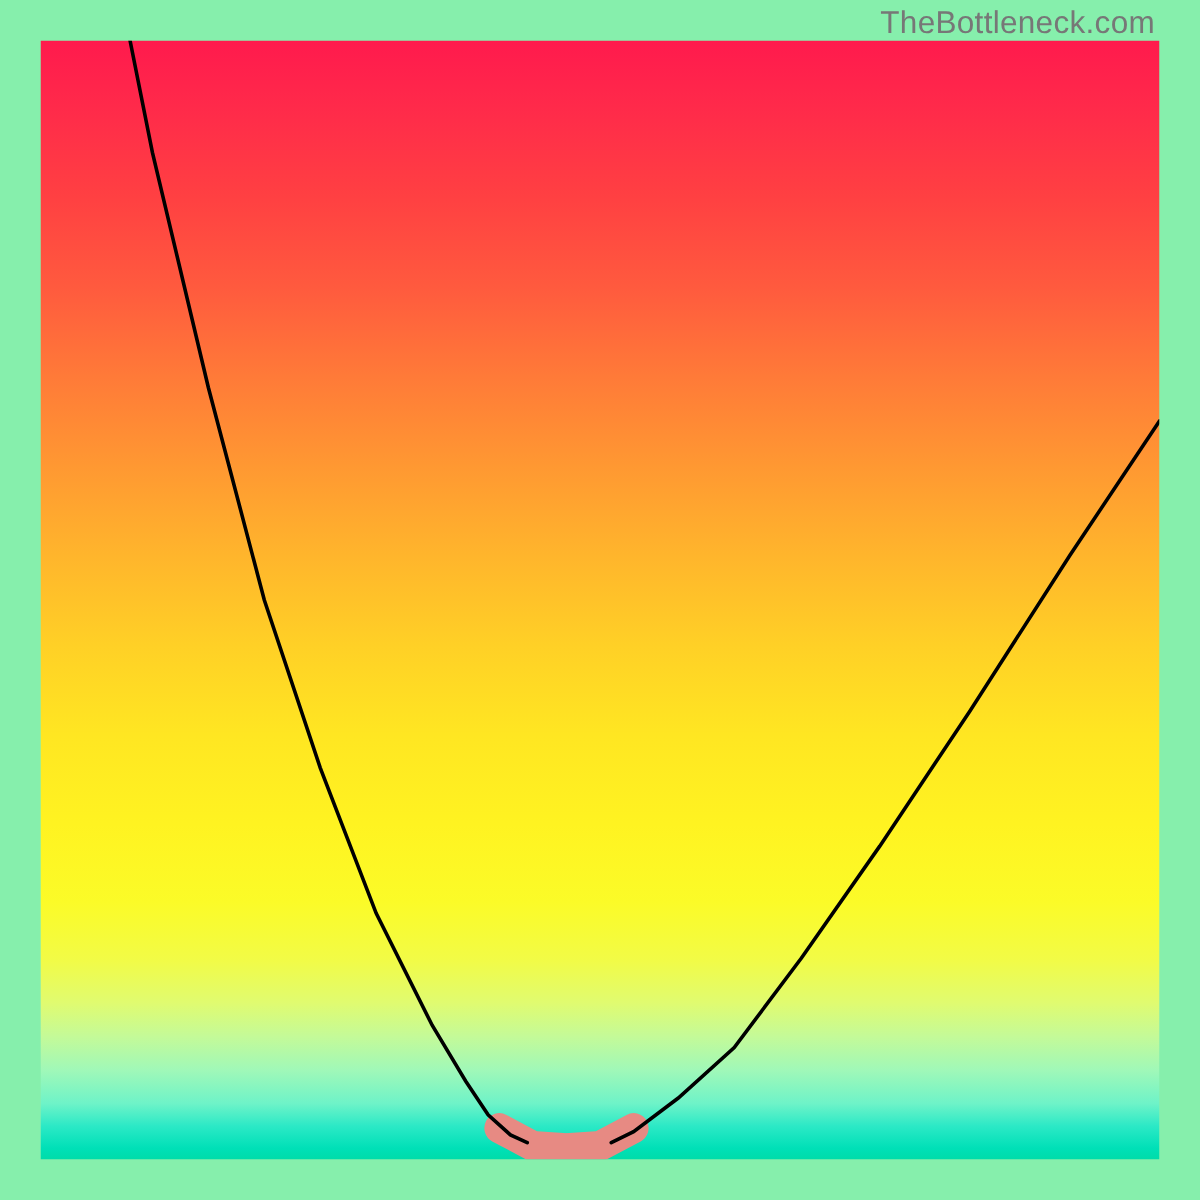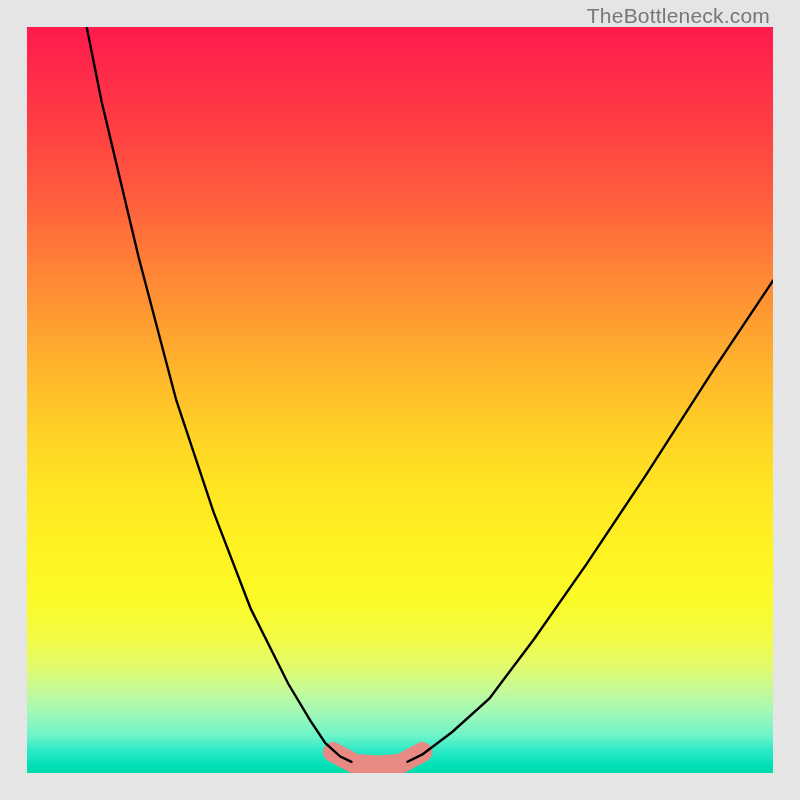--- a/index.html
+++ b/index.html
@@ -9,21 +9,21 @@
     height: 800px;
     background: #000;
     overflow: hidden;
   }
   .frame {
     position: absolute;
     top: 0;
     left: 0;
     width: 800px;
     height: 800px;
-    background: #e5e5e5;
+    background: #86efac;
   }
   .plot {
     position: absolute;
     top: 27px;
     left: 27px;
     width: 746px;
     height: 746px;
     overflow: hidden;
   }
   .gradient {

